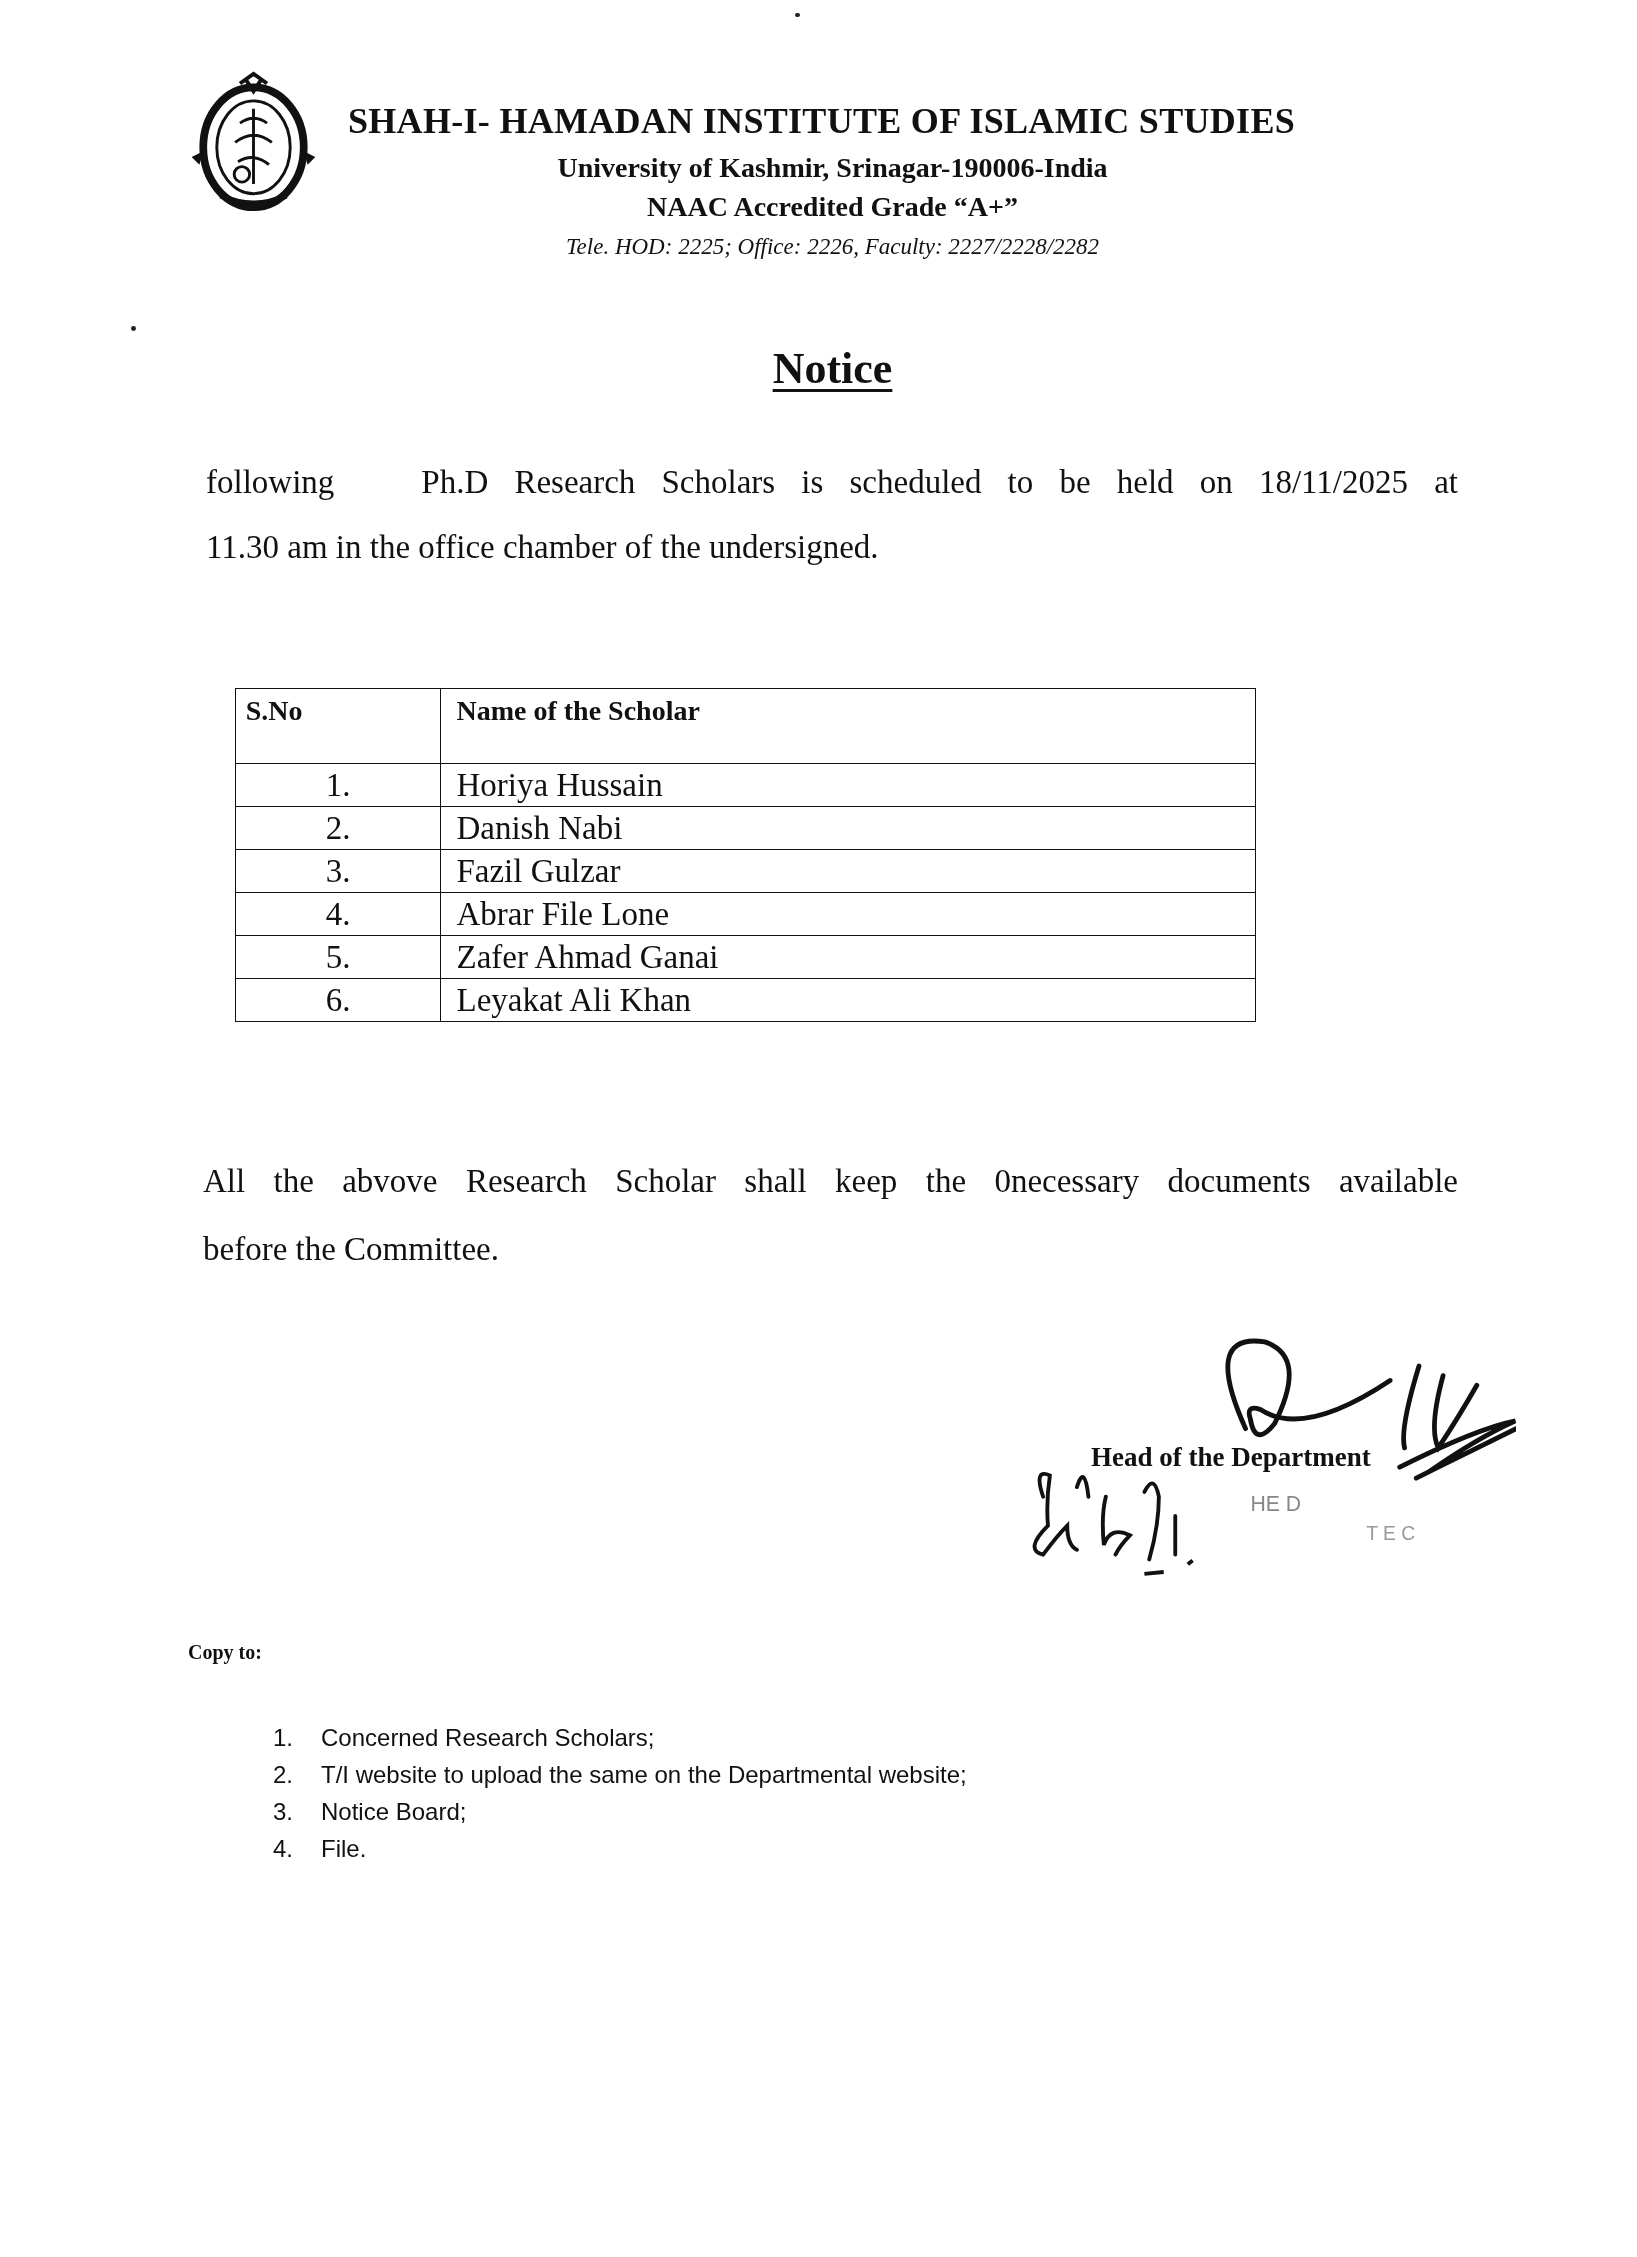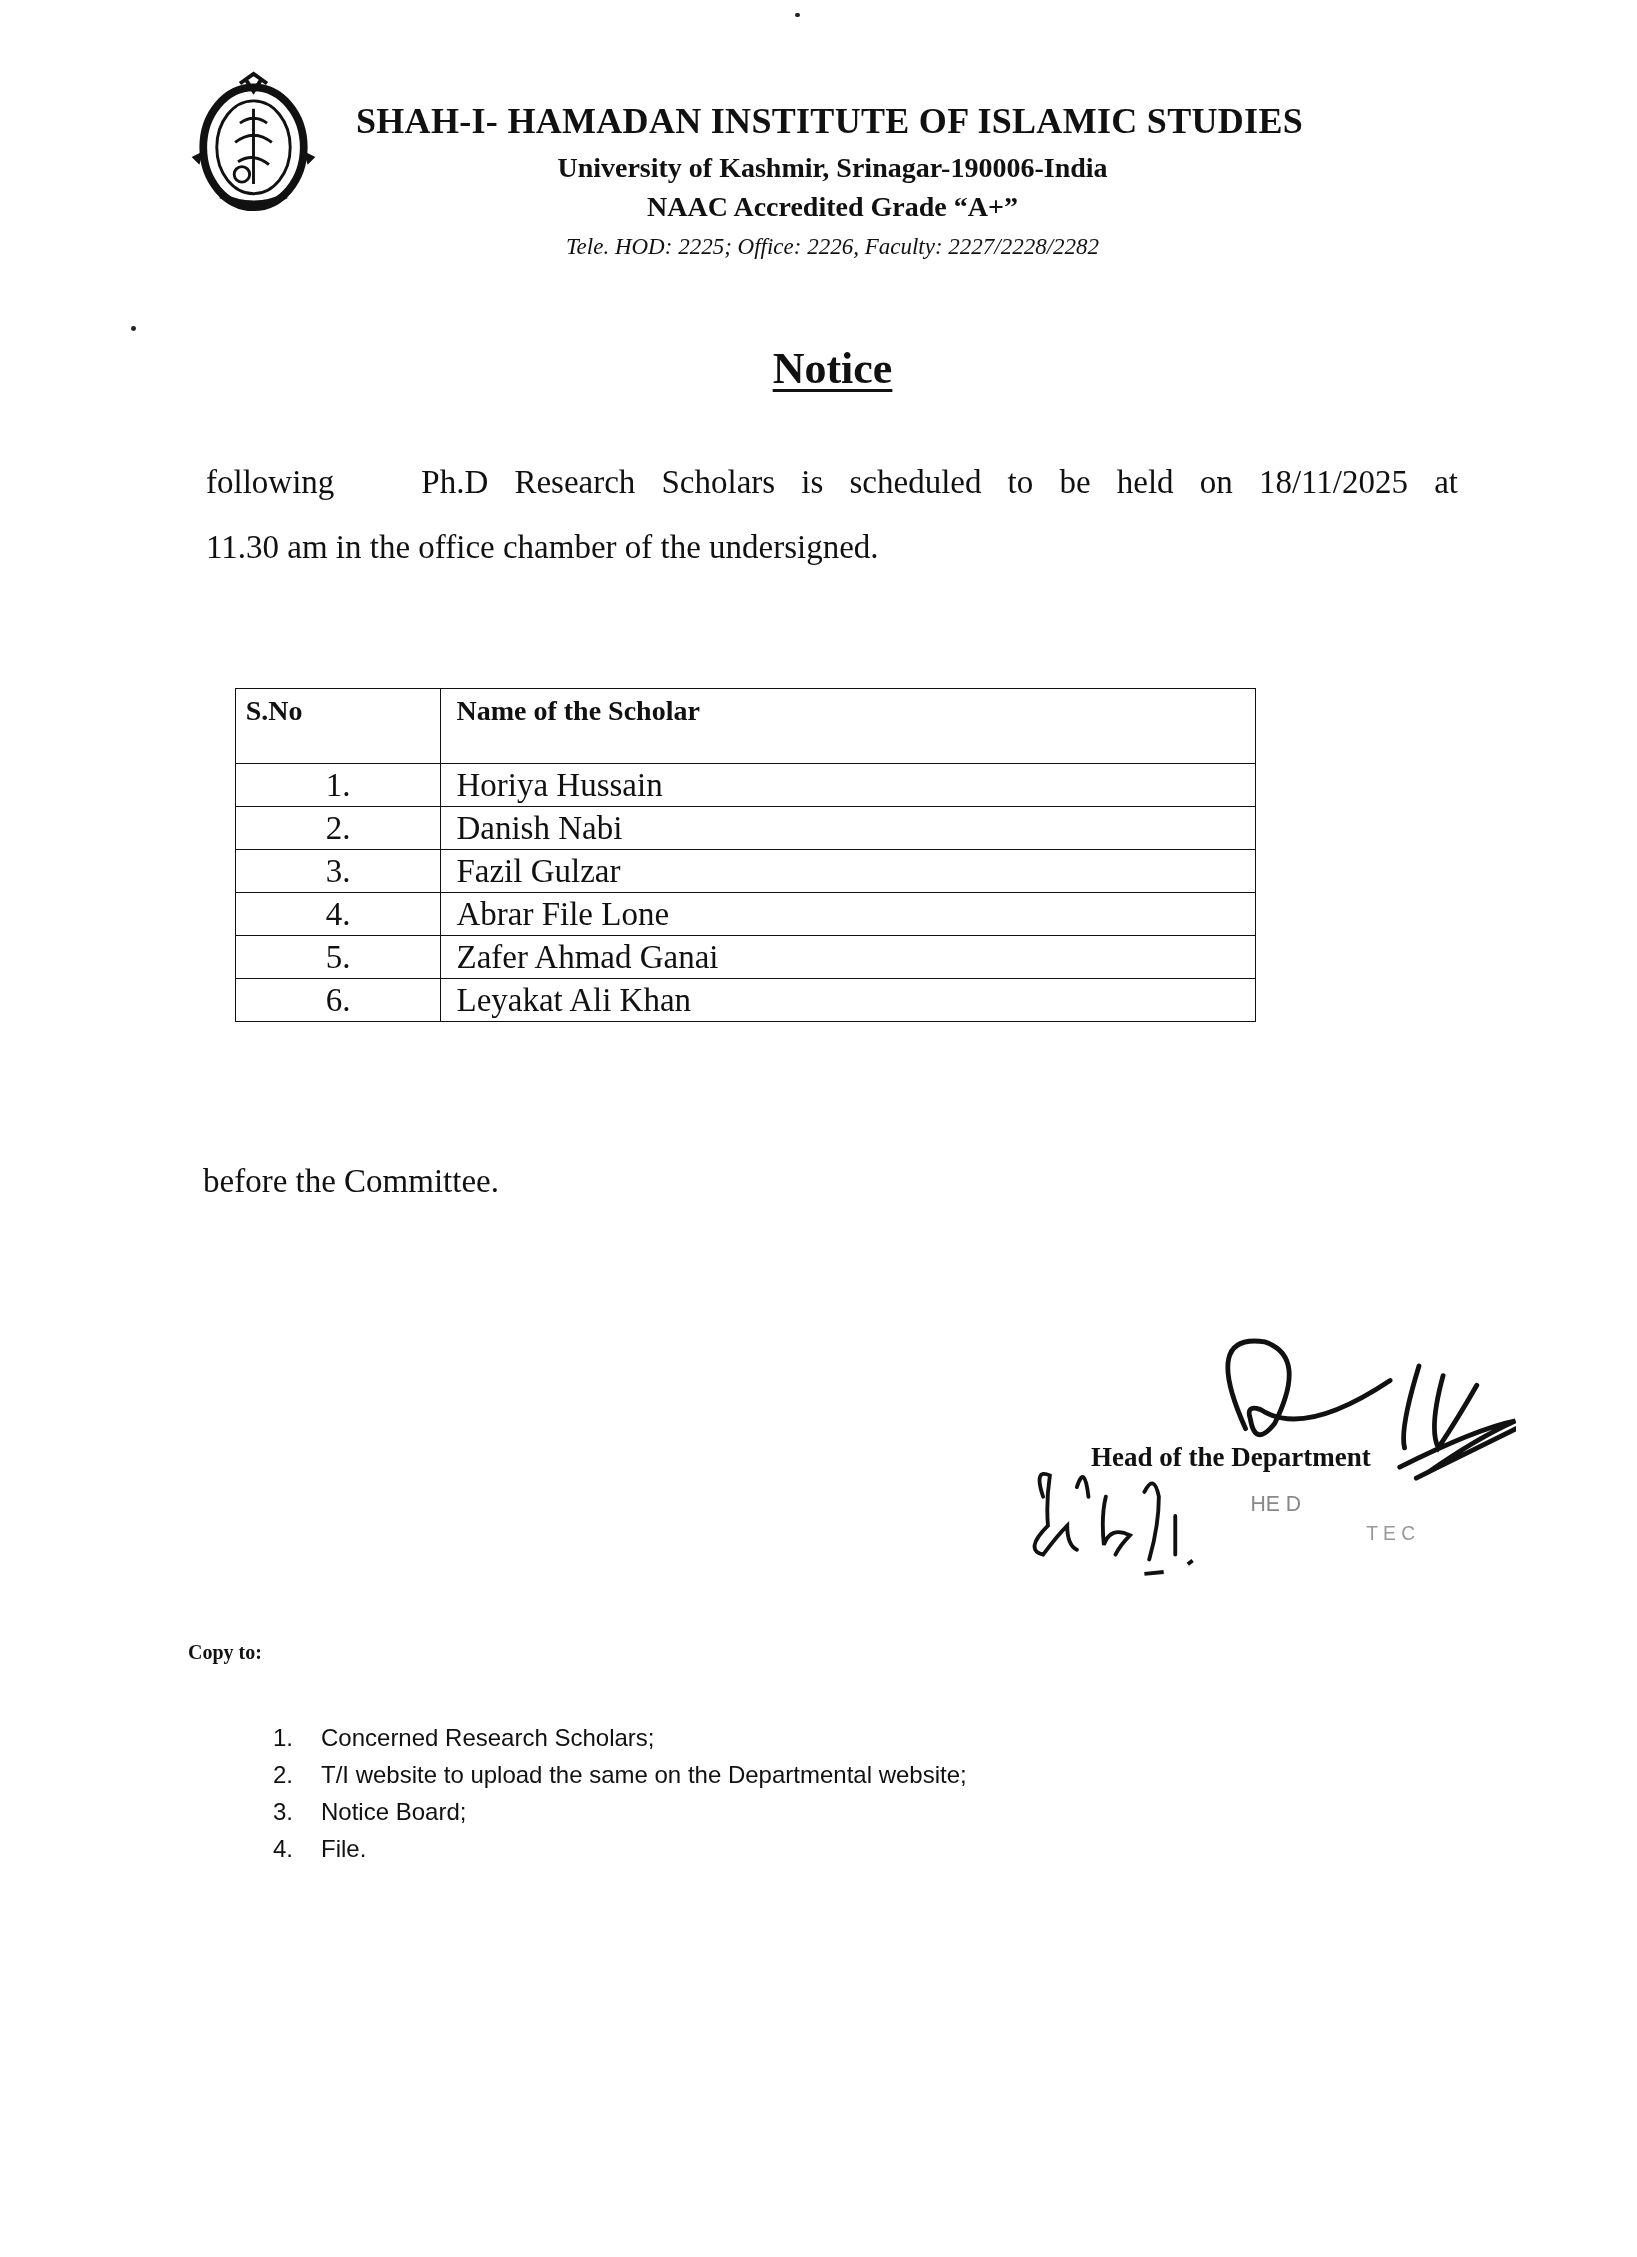--- a/index.html
+++ b/index.html
@@ -1,19 +1,19 @@
 <!DOCTYPE html>
 <html><head>
 <meta charset="utf-8">
 <style>
   html,body{margin:0;padding:0;background:#fff;}
   body{width:1638px;height:2257px;position:relative;overflow:hidden;color:#111;font-family:"Liberation Serif",serif;}
   .abs{position:absolute;}
   #logo{left:182px;top:70px;width:143px;height:143px;}
-  .h1{left:356px;top:100px;font-size:36px;font-weight:bold;letter-spacing:0.3px;white-space:nowrap;}
+  .h1{left:348px;top:100px;font-size:36px;font-weight:bold;letter-spacing:0.3px;white-space:nowrap;}
   .h2{left:0;width:1665px;text-align:center;top:152px;font-size:28px;font-weight:bold;}
   .h3{left:0;width:1665px;text-align:center;top:191px;font-size:28px;font-weight:bold;}
   .h4{left:0;width:1665px;text-align:center;top:234px;font-size:23px;font-style:italic;}
   .notice{left:0;width:1665px;text-align:center;top:343px;font-size:44px;font-weight:bold;text-decoration:underline;text-decoration-thickness:2.9px;text-underline-offset:5.8px;}
   .para{left:206px;width:1252px;font-size:33px;line-height:65px;top:450px;text-align:justify;}
   .para span.gap{display:inline-block;width:87px;}
   table{position:absolute;left:235px;top:688px;width:1021px;border-collapse:collapse;font-size:33px;}
   td,th{border:1.9px solid #111;padding:0 15.4px;}
   th{font-weight:bold;font-size:28px;text-align:left;vertical-align:top;height:68px;padding-top:5.8px;}
   th.sno{width:179px;padding-left:9.7px;}
@@ -86,20 +86,21 @@
         <td>Zafer Ahmad Ganai</td>
       </tr>
     <tr>
         <td class="num">6.</td>
         <td>Leyakat Ali Khan</td>
       </tr>
   </tbody>
 </table>
 
 <div class="abs para2">
+  <div style="text-align-last:justify;">All the abvove Research Scholar shall keep the 0necessary documents available</div>
   <div>before the Committee.</div>
 </div>
 
 <div class="abs hod">Head of the Department</div>
 <svg id="sig" class="abs" viewBox="0 0 420 220">
   <path d="M140 120 Q95 20 160 30 Q205 45 170 115 Q150 140 145 110 Q140 95 155 100 Q200 130 290 70 M320 55 Q300 120 305 140 M345 65 Q330 120 340 140 Q360 110 380 75 M300 160 Q380 120 420 112 Q380 130 330 165 Q300 180 340 160 L425 118" fill="none" stroke="#111" stroke-width="5" stroke-linecap="round"></path>
 </svg>
 <svg id="sig2" class="abs" viewBox="0 0 480 150">
   <path d="M25 40 Q15 10 32 18 Q28 45 30 70 Q5 95 25 100 Q40 80 50 70 Q50 90 60 95 M60 30 Q68 5 72 40 M90 40 Q85 60 88 90 Q95 70 115 80 Q105 90 100 100 M130 35 Q140 15 145 40 Q145 70 135 105 M162 60 L162 100" fill="none" stroke="#111" stroke-width="4" stroke-linecap="round"></path>
   <path d="M130 120 L150 118 M175 110 L180 106" stroke="#111" stroke-width="4"></path>

